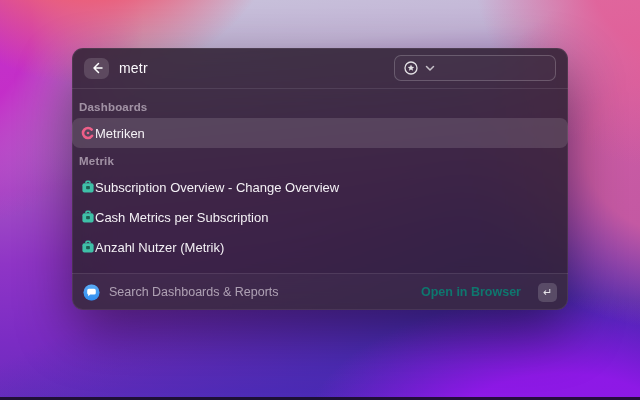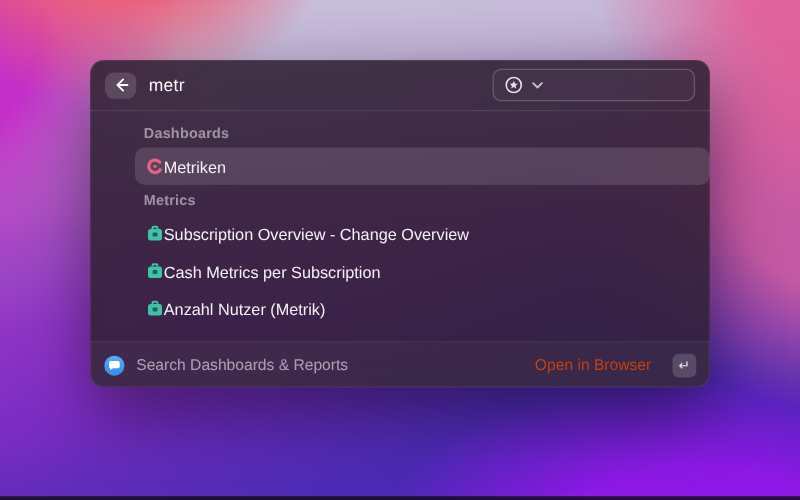--- a/index.html
+++ b/index.html
@@ -40,40 +40,40 @@
   .query { flex:1; font-size:14px; font-weight:500; letter-spacing:.2px; color:#fbf9fc; background:transparent; border:none; outline:none; font-family:inherit; }
   .filter-dd {
     width:162px; height:26px; border:1px solid rgba(255,255,255,.20); border-radius:7px;
     display:flex; align-items:center; padding:0 9px; gap:7px; cursor:pointer;
     background:rgba(255,255,255,.02);
   }
   .filter-label { font-size:12.5px; font-weight:600; color:#efeaf0; flex:1; text-align:left; }
   .divider { height:1px; background:rgba(255,255,255,.09); flex:0 0 1px; }
 
   
-  .list { padding:5px 0 0;margin-left:36px; }
+  .list { padding:5px 0 0; }
   .section-title { font-size:11.5px; font-weight:600; color:rgba(240,230,240,.55); padding:7px 7px 5px; letter-spacing:.2px; }
   .row {
     height:30px; display:flex; align-items:center; gap:0; padding:0 8px;
     border-radius:8px; cursor:pointer;
   }
   .row.selected { background:rgba(255,255,255,.12); }
   .row-label { font-size:13px; font-weight:500; color:#f4f1f5; }
   .row-icon { width:15px; height:15px; display:flex; align-items:center; justify-content:center; flex:0 0 15px; }
 
   
   .win-footer {
     margin-top:auto; height:33px; flex:0 0 33px;
     border-top:1px solid rgba(255,255,255,.09);
     background:rgba(255,255,255,.03);
     display:flex; align-items:center; padding:18px 11px; gap:9px;
     border-radius:0 0 11px 11px;
   }
   .footer-hint { font-size:12.5px; color:rgba(240,232,240,.62); flex:1; }
-  .footer-action { font-size:12.5px; font-weight:400; color:#c2410c; }
+  .footer-action { font-size:12.5px; font-weight:700; color:#0f766e; }
   .keycap {
     width:19px; height:19px; border-radius:5px; margin-left:8px;
     background:rgba(255,255,255,.16);
     display:flex; align-items:center; justify-content:center;
     font-size:11px; color:rgba(255,255,255,.85); cursor:pointer;
   }
   svg { display:block; }
 </style>
 </head>
 <body>
@@ -112,21 +112,21 @@
     <div class="row selected">
       <span class="row-icon">
         <svg width="14" height="14" viewBox="0 0 14 14">
           <circle cx="7" cy="7" r="5" stroke="#ee5f88" stroke-width="2.6" fill="none" stroke-dasharray="24 7" stroke-dashoffset="-3" stroke-linecap="round"></circle>
           <circle cx="7" cy="7" r="1.3" fill="#ee5f88"></circle>
         </svg>
       </span>
       <span class="row-label">Metriken</span>
     </div>
 
-    <div class="section-title">Metrics</div>
+    <div class="section-title">Metrik</div>
 
     <div class="row">
       <span class="row-icon">
         <svg width="14" height="14" viewBox="0 0 14 14">
           <path d="M5 3.2 V2.4 a1 1 0 0 1 1-1 h2 a1 1 0 0 1 1 1 V3.2" stroke="#3fc0a8" stroke-width="1.6" fill="none"></path>
           <rect x="1.4" y="3.2" width="11.2" height="9.2" rx="2" fill="#3fc0a8"></rect>
           <rect x="5.1" y="6" width="3.8" height="3.2" rx="0.8" fill="#1e5f53"></rect>
         </svg>
       </span>
       <span class="row-label">Subscription Overview - Change Overview</span>

